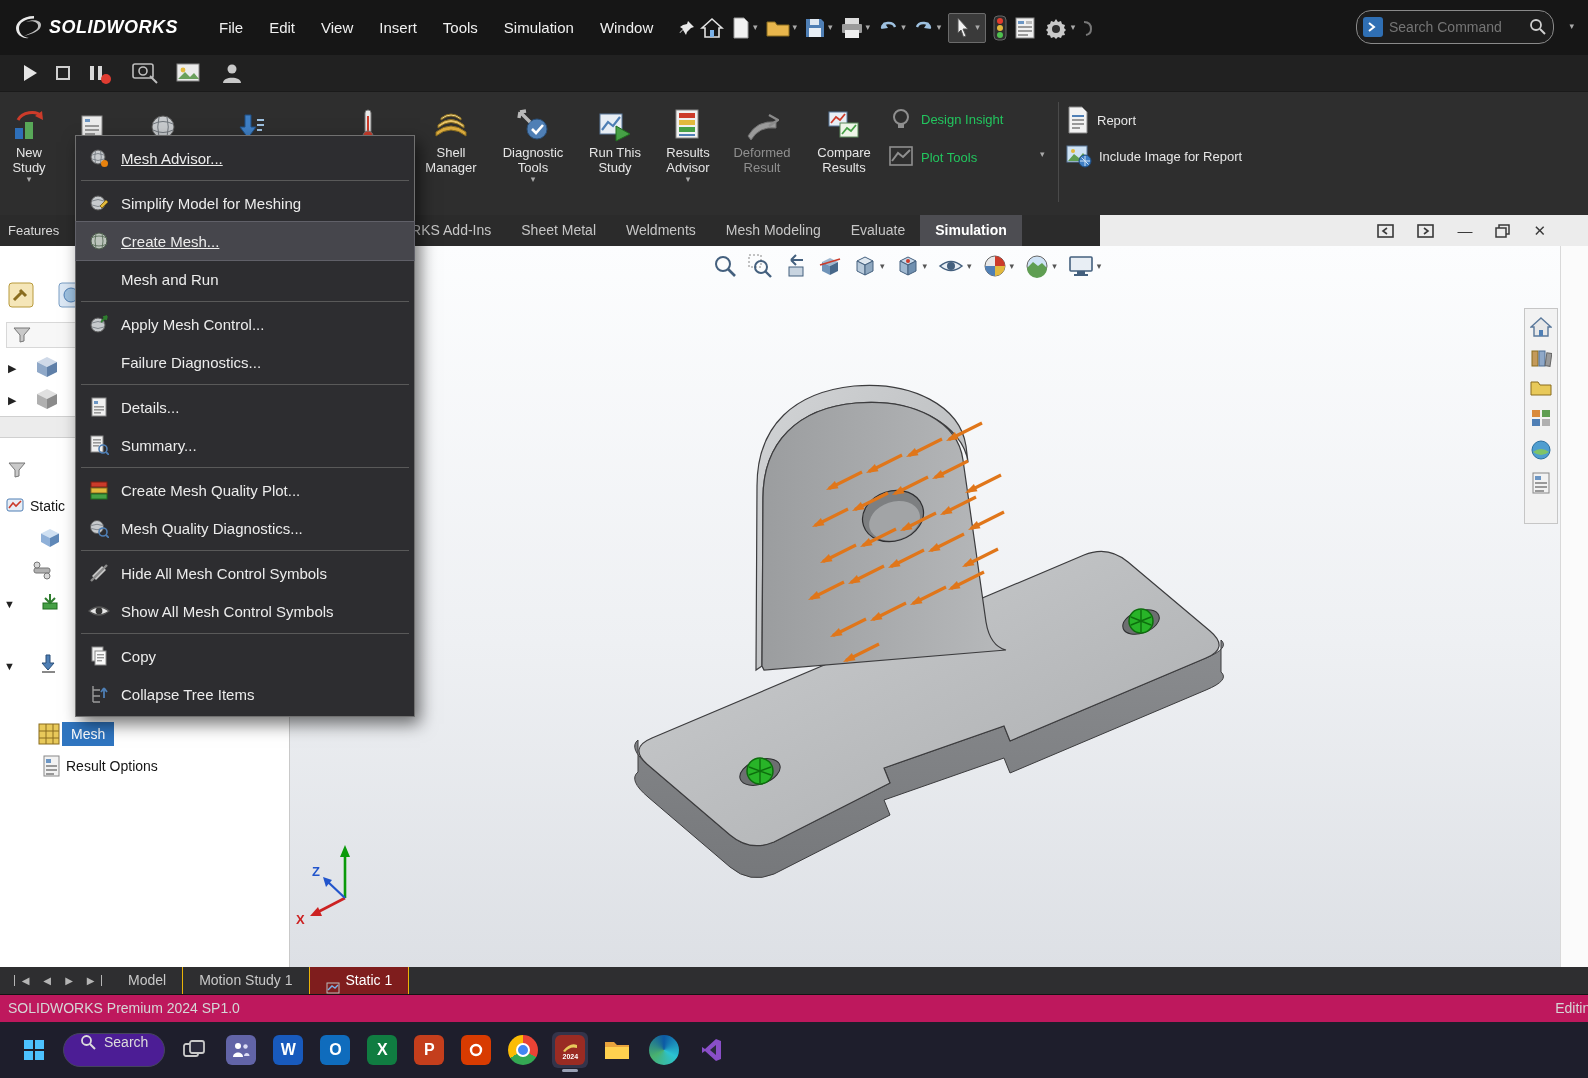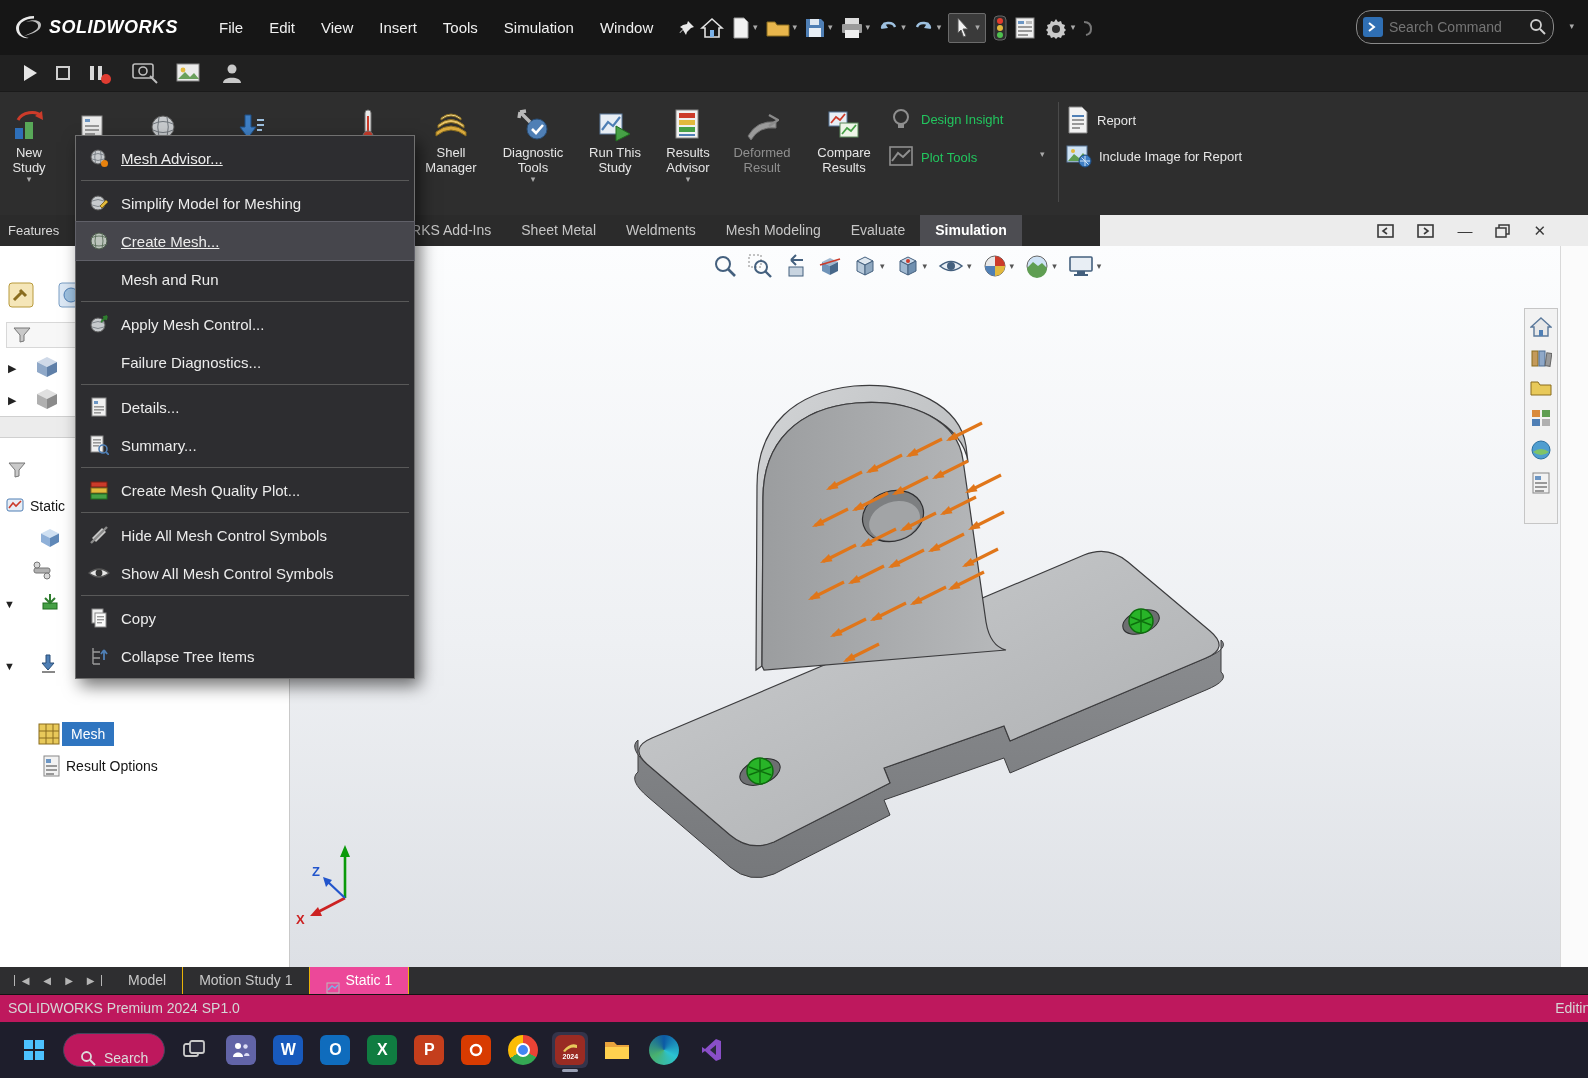--- a/index.html
+++ b/index.html
@@ -57,29 +57,29 @@
 #mesh-menu{position:absolute;left:75px;top:135px;width:340px;background:#2d2d30;border:1px solid #707070;box-shadow:5px 7px 16px rgba(0,0,0,.55);z-index:100;padding:3px 0}
 .mitem{display:flex;align-items:center;height:38px;padding:0 22px 0 8px;color:#ececec;font-size:15px}
 .mic{width:30px;height:22px;display:flex;align-items:center;justify-content:center;margin-right:7px;flex:none}
 .mitem.hl{background:#46464c;outline:1px solid #606068}
 .msep{height:1px;background:#595959;margin:3px 5px}
 .ulall{text-decoration:underline}
 
 #doctabs{position:absolute;left:0;top:967px;width:1588px;height:27px;background:#2e2e30;display:flex;align-items:center;color:#c9c9c9;font-size:14px}
 .navbtn{width:22px;text-align:center;color:#b5b5b5;font-size:10px}
 .dtab{padding:0 16px;line-height:27px;border-right:1px solid #eab308;display:flex;align-items:flex-end;gap:6px}
-.dtab.active{background:#ec4899;color:#fff}
+.dtab.active{background:#7f1d1d;color:#fff}
 #statusbar{position:absolute;left:0;top:994px;width:1588px;height:28px;background:#be185d;border-top:1px solid #141414;color:#d6d6d6;font-size:14px;overflow:hidden}
 #status-left{position:absolute;left:8px;top:5px}
 #status-right{position:absolute;right:-10px;top:5px}
 #taskbar{position:absolute;left:0;top:1022px;width:1588px;height:56px;background:#1e1e2c;display:flex;align-items:center;gap:11px;padding-left:16px}
 .tbi{width:36px;height:36px;border-radius:6px;display:flex;align-items:center;justify-content:center;position:relative}
 .tbi.active{background:#34344a}
 .tbi.active:after{content:"";position:absolute;bottom:-4px;left:10px;width:16px;height:3px;border-radius:2px;background:#9aa0b4}
-#tb-search{height:34px;border-radius:17px;background:#be185d;border:1px solid #44445c;display:flex;align-items:flex-end;gap:8px;padding:0 16px;color:#dcdcdc;font-size:14px}
+#tb-search{height:34px;border-radius:17px;background:#4c1d95;border:1px solid #44445c;display:flex;align-items:flex-start;gap:8px;padding:0 16px;color:#dcdcdc;font-size:14px}
 .applet{width:30px;height:30px;border-radius:6px;display:flex;align-items:center;justify-content:center;color:#fff;font-weight:bold;font-size:16px}
 </style>
 </head>
 <body>
 
 <div id="screen">
 
   <div id="titlebar">
     <div id="logo">
       <svg width="30" height="30" viewBox="0 0 30 30">
@@ -792,20 +792,31 @@
     <div class="mitem">
       <span class="mic">
           <svg width="20" height="20" viewBox="0 0 20 20">
             <rect x="2" y="2" width="16" height="5" fill="#cc3b2a" stroke="#7a1f14"></rect>
             <rect x="2" y="8" width="16" height="5" fill="#e2b93d" stroke="#8a6d1f"></rect>
             <rect x="2" y="14" width="16" height="5" fill="#46a046" stroke="#1f6e1f"></rect>
           </svg>
         </span>
       <span>Create Mesh Quality Plot...</span>
     </div>
+    <div class="mitem">
+      <span class="mic">
+          <svg width="20" height="20" viewBox="0 0 20 20">
+            <circle cx="8" cy="9" r="6.5" fill="#c7cacd" stroke="#5a5a5a"></circle>
+            <path d="M2.5 7.5 Q8 5 13.5 7.5 M2.5 10.5 Q8 13 13.5 10.5" stroke="#70767c" fill="none" stroke-width=".8"></path>
+            <circle cx="14" cy="14" r="4" fill="none" stroke="#4f7fb5" stroke-width="1.6"></circle>
+            <line x1="17" y1="17" x2="20" y2="20" stroke="#4f7fb5" stroke-width="1.8"></line>
+          </svg>
+        </span>
+      <span>Mesh Quality Diagnostics...</span>
+    </div>
     <div class="msep"></div>
     <div class="mitem">
       <span class="mic">
           <svg width="20" height="20" viewBox="0 0 20 20">
             <path d="M3 13 L13 3 L17 7 L7 17 Z" fill="#c9c9c9" stroke="#777"></path>
             <line x1="2" y1="18" x2="18" y2="2" stroke="#8a8a8a" stroke-width="2.4"></line>
           </svg>
         </span>
       <span>Hide All Mesh Control Symbols</span>
     </div>

